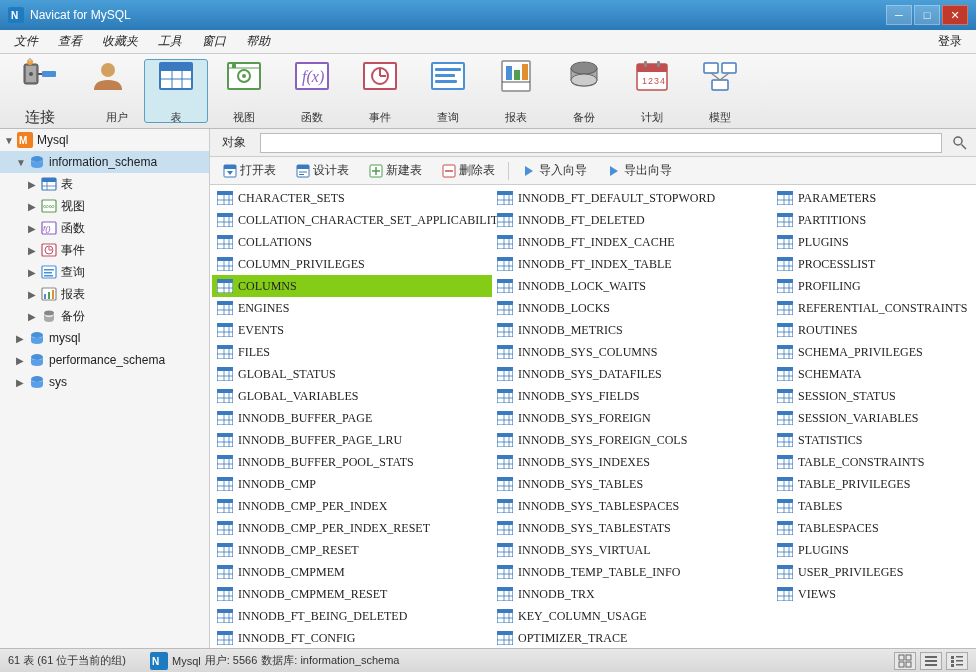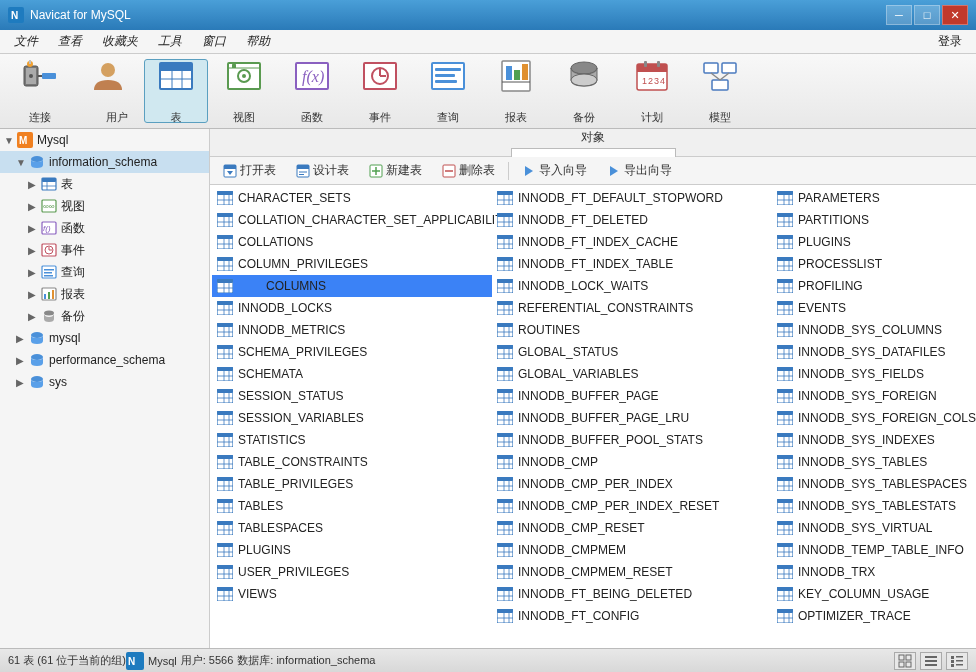--- a/index.html
+++ b/index.html
@@ -122,21 +122,20 @@
 
     
     #object-bar {
       background: #f0f0f0;
       border-bottom: 1px solid #ccc;
       height: 28px;
       display: flex;
       align-items: center;
       padding: 0 4px;
       gap: 2px;
-      flex-direction: column;
     }
     .obj-label {
       padding: 0 8px;
       font-size: 12px;
       color: #333;
     }
     .obj-search {
       margin-left: auto;
       width: 24px; height: 22px;
       display: flex; align-items: center; justify-content: center;
@@ -170,49 +169,50 @@
     
     #table-list {
       flex: 1;
       overflow-y: auto;
       overflow-x: auto;
       background: white;
       display: grid;
       grid-template-columns: repeat(3, 280px);
       align-content: start;
       padding: 2px;
+      font-family: Liberation Serif, serif;
     }
     .table-row {
       display: flex;
       align-items: center;
       height: 22px;
       padding: 0 4px;
       cursor: pointer;
       white-space: nowrap;
     }
-    .table-row.selected { background: #3b82f6; gap: 28px; }
+    .table-row.selected { background: #84cc16; }
     .table-icon {
       width: 18px; height: 16px;
       margin-right: 4px;
       flex-shrink: 0;
       display: flex; align-items: center; justify-content: center;
     }
     .table-name { font-size: 12px; color: #222; }
 
     
     #statusbar {
       background: linear-gradient(to bottom, #e8e8e8, #d8d8d8);
       border-top: 1px solid #bbb;
       height: 24px;
       display: flex;
       align-items: center;
       padding: 0 8px;
       font-size: 11px;
       color: #333;
-      gap: 0;
+      gap: 24px;
     }
     #statusbar .status-right {
       margin-left: auto;
       display: flex;
       align-items: center;
       gap: 4px;
     }
     .status-btn {
       width: 22px; height: 18px;
       border: 1px solid #aaa;
@@ -268,21 +268,21 @@
       <svg width="36" height="36" viewBox="0 0 36 36">
         <rect x="2" y="8" width="14" height="20" rx="2" fill="#777" stroke="#555" stroke-width="1"></rect>
         <rect x="4" y="10" width="10" height="16" fill="#aaa"></rect>
         <circle cx="9" cy="18" r="2" fill="#555"></circle>
         <rect x="20" y="15" width="14" height="6" rx="1" fill="#4a90d9"></rect>
         <line x1="16" y1="18" x2="20" y2="18" stroke="#555" stroke-width="2"></line>
         <circle cx="8" cy="6" r="3" fill="#f0a030"></circle>
         <rect x="7" y="2" width="2" height="4" fill="#c0c0c0"></rect>
       </svg>
     </div>
-    <span style="font-size:11px;">连接</span>
+    <span style="font-size:15px;">连接</span>
   </div>
 
   <div class="toolbar-btn">
     <div class="toolbar-icon">
       <svg width="36" height="36" viewBox="0 0 36 36">
         <circle cx="18" cy="12" r="7" fill="#d4a060"></circle>
         <path d="M4 32 Q4 22 18 22 Q32 22 32 32" fill="#c08050"></path>
       </svg>
     </div>
     <span style="font-size:11px;margin-left:18px;">用户</span>
@@ -792,20 +792,32 @@
         <div class="table-row">
           <span class="table-icon">
             <svg width="16" height="14" viewBox="0 0 16 14">
       <rect x="0" y="0" width="16" height="14" rx="1" fill="white" stroke="#3a7abf" stroke-width="1.2"></rect>
       <rect x="0" y="0" width="16" height="4" fill="#3a7abf" rx="1"></rect>
       <line x1="0" y1="9" x2="16" y2="9" stroke="#3a7abf" stroke-width="0.8"></line>
       <line x1="7" y1="4" x2="7" y2="14" stroke="#3a7abf" stroke-width="0.8"></line>
       <line x1="12" y1="4" x2="12" y2="14" stroke="#3a7abf" stroke-width="0.8"></line>
     </svg>
           </span>
+        <span class="table-name">ENGINES</span>
+        </div>
+        <div class="table-row">
+          <span class="table-icon">
+            <svg width="16" height="14" viewBox="0 0 16 14">
+      <rect x="0" y="0" width="16" height="14" rx="1" fill="white" stroke="#3a7abf" stroke-width="1.2"></rect>
+      <rect x="0" y="0" width="16" height="4" fill="#3a7abf" rx="1"></rect>
+      <line x1="0" y1="9" x2="16" y2="9" stroke="#3a7abf" stroke-width="0.8"></line>
+      <line x1="7" y1="4" x2="7" y2="14" stroke="#3a7abf" stroke-width="0.8"></line>
+      <line x1="12" y1="4" x2="12" y2="14" stroke="#3a7abf" stroke-width="0.8"></line>
+    </svg>
+          </span>
         <span class="table-name">INNODB_LOCKS</span>
         </div>
         <div class="table-row">
           <span class="table-icon">
             <svg width="16" height="14" viewBox="0 0 16 14">
       <rect x="0" y="0" width="16" height="14" rx="1" fill="white" stroke="#3a7abf" stroke-width="1.2"></rect>
       <rect x="0" y="0" width="16" height="4" fill="#3a7abf" rx="1"></rect>
       <line x1="0" y1="9" x2="16" y2="9" stroke="#3a7abf" stroke-width="0.8"></line>
       <line x1="7" y1="4" x2="7" y2="14" stroke="#3a7abf" stroke-width="0.8"></line>
       <line x1="12" y1="4" x2="12" y2="14" stroke="#3a7abf" stroke-width="0.8"></line>
@@ -841,20 +853,32 @@
           <span class="table-icon">
             <svg width="16" height="14" viewBox="0 0 16 14">
       <rect x="0" y="0" width="16" height="14" rx="1" fill="white" stroke="#3a7abf" stroke-width="1.2"></rect>
       <rect x="0" y="0" width="16" height="4" fill="#3a7abf" rx="1"></rect>
       <line x1="0" y1="9" x2="16" y2="9" stroke="#3a7abf" stroke-width="0.8"></line>
       <line x1="7" y1="4" x2="7" y2="14" stroke="#3a7abf" stroke-width="0.8"></line>
       <line x1="12" y1="4" x2="12" y2="14" stroke="#3a7abf" stroke-width="0.8"></line>
     </svg>
           </span>
         <span class="table-name">ROUTINES</span>
+        </div>
+        <div class="table-row">
+          <span class="table-icon">
+            <svg width="16" height="14" viewBox="0 0 16 14">
+      <rect x="0" y="0" width="16" height="14" rx="1" fill="white" stroke="#3a7abf" stroke-width="1.2"></rect>
+      <rect x="0" y="0" width="16" height="4" fill="#3a7abf" rx="1"></rect>
+      <line x1="0" y1="9" x2="16" y2="9" stroke="#3a7abf" stroke-width="0.8"></line>
+      <line x1="7" y1="4" x2="7" y2="14" stroke="#3a7abf" stroke-width="0.8"></line>
+      <line x1="12" y1="4" x2="12" y2="14" stroke="#3a7abf" stroke-width="0.8"></line>
+    </svg>
+          </span>
+        <span class="table-name">FILES</span>
         </div>
         <div class="table-row">
           <span class="table-icon">
             <svg width="16" height="14" viewBox="0 0 16 14">
       <rect x="0" y="0" width="16" height="14" rx="1" fill="white" stroke="#3a7abf" stroke-width="1.2"></rect>
       <rect x="0" y="0" width="16" height="4" fill="#3a7abf" rx="1"></rect>
       <line x1="0" y1="9" x2="16" y2="9" stroke="#3a7abf" stroke-width="0.8"></line>
       <line x1="7" y1="4" x2="7" y2="14" stroke="#3a7abf" stroke-width="0.8"></line>
       <line x1="12" y1="4" x2="12" y2="14" stroke="#3a7abf" stroke-width="0.8"></line>
     </svg>

